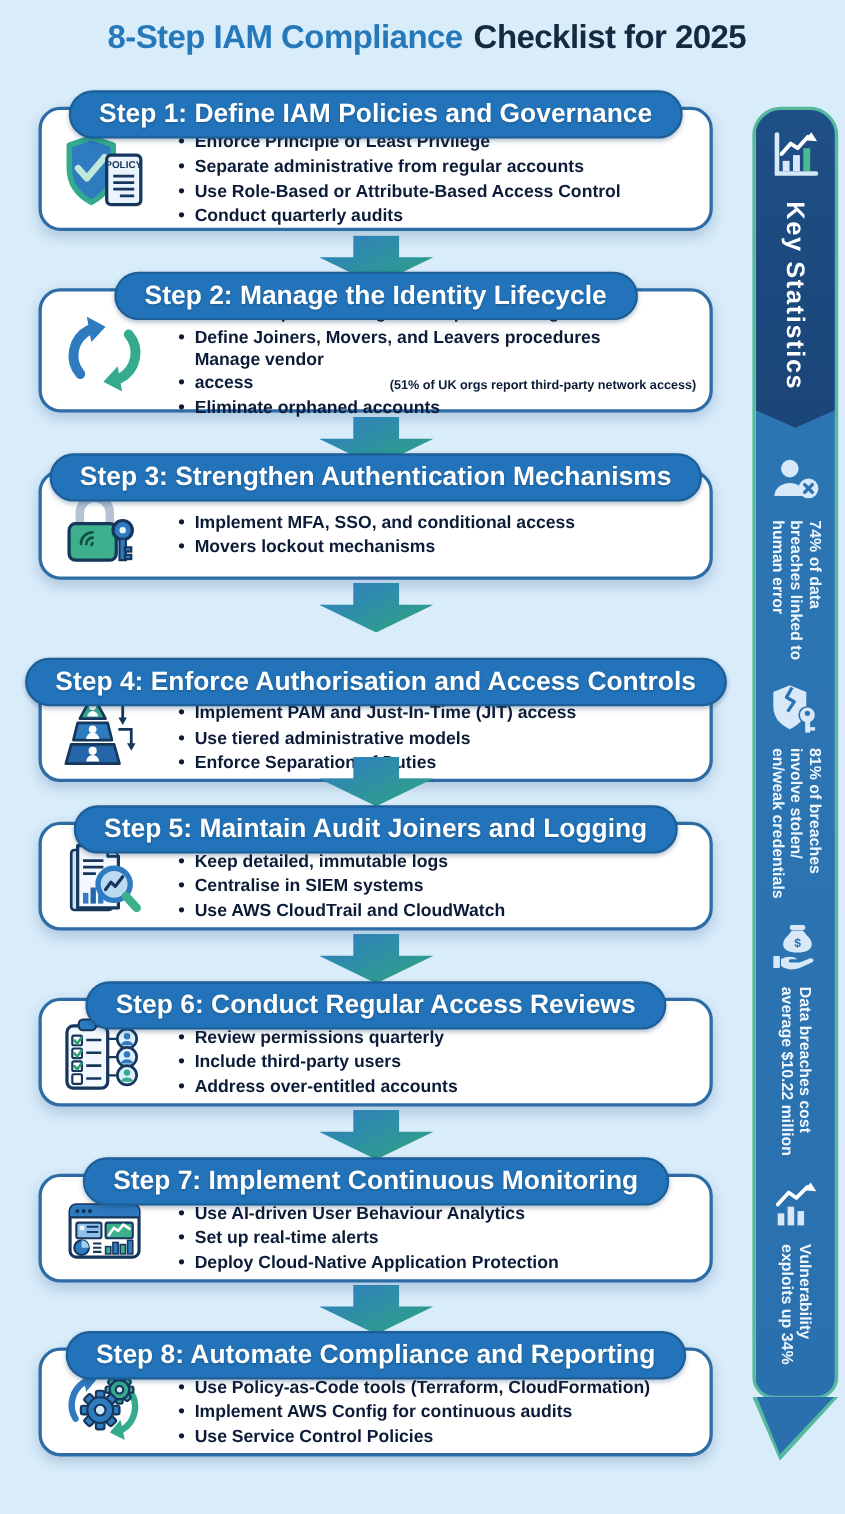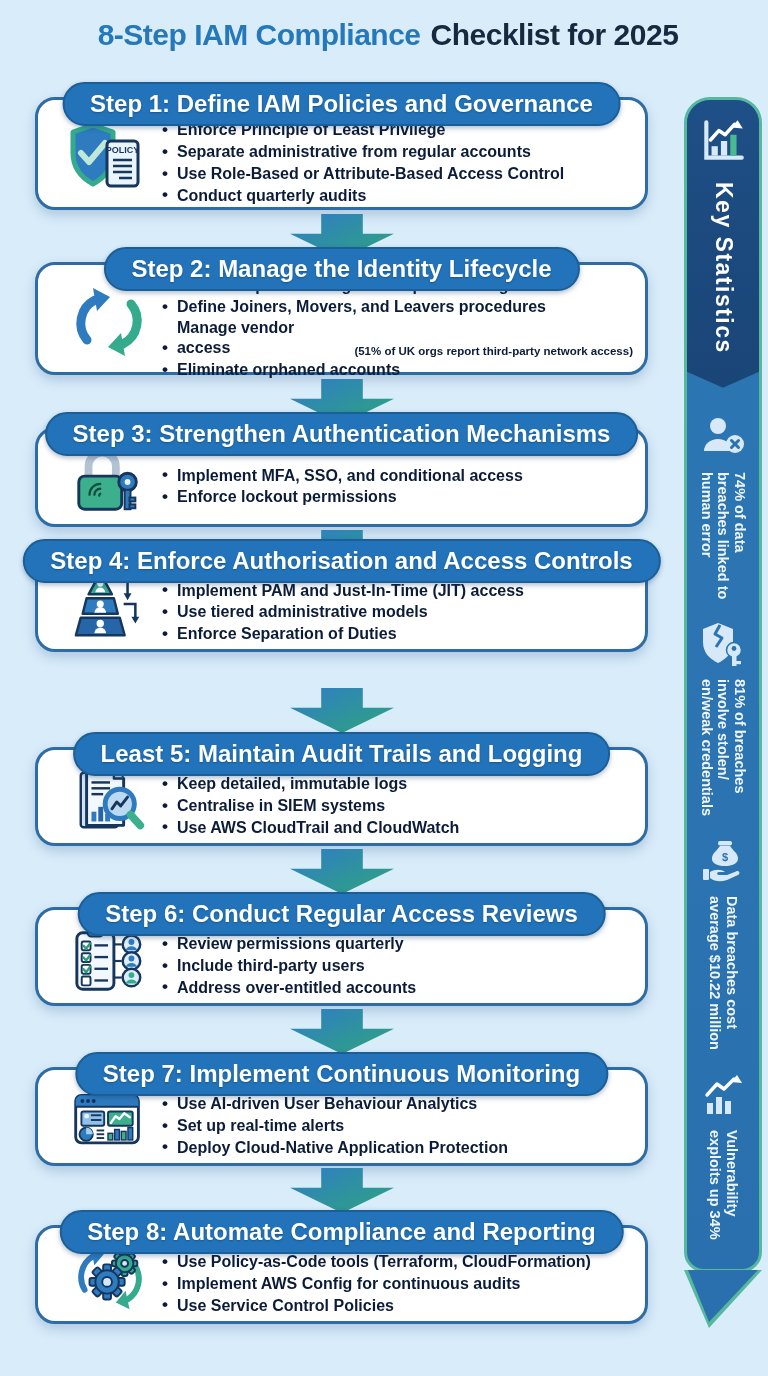--- a/index.html
+++ b/index.html
@@ -23,21 +23,21 @@
   }
   .pill{
     position:absolute;top:-18px;left:50%;transform:translateX(-50%);
     background:#2273b9;border:2px solid #1b5e98;color:#fff;
     font-weight:700;font-size:24px;line-height:1;
     padding:8px 26px;border-radius:26px;white-space:nowrap;
     box-shadow:0 2px 5px rgba(20,60,100,.35);
     text-shadow:0 1px 2px rgba(0,0,0,.25);
   }
   .card-body{display:flex;align-items:center;height:100%;padding:12px 12px 6px 16px;box-sizing:border-box}
-  .icon-wrap{flex:0 0 96px;display:flex;justify-content:flex-end;align-items:center}
+  .icon-wrap{flex:0 0 96px;display:flex;justify-content:flex-start;align-items:center}
   ul.bullets{list-style:none;margin:12px 0 0 12px;padding:0;
     font-size:16px;font-weight:700;color:#0c1c38;line-height:1.28}
   ul.bullets li{display:flex;align-items:flex-end}
   .dot::before{content:"•";margin-right:9px;font-size:17px}
   .note{font-size:11.5px;font-weight:600;margin-left:6px;white-space:nowrap}
   .note:empty{display:none}
 
   
   .flow-arrow{
     position:absolute;left:290px;width:104px;height:45px;
@@ -162,28 +162,28 @@
         <rect x="60" y="65" width="6" height="4" fill="#2e7bc0" stroke="#16365c" stroke-width="2"></rect>
       </svg>
     </div>
     <ul class="bullets">
       <li>
           <span class="dot"></span>
           <span>Implement MFA, SSO, and conditional access</span>
         </li>
       <li>
           <span class="dot"></span>
-          <span>Enforce lockout permissions</span>
+          <span>Movers lockout mechanisms</span>
         </li>
     </ul>
   </div>
 </section>
 <div class="flow-arrow" style="top:530px"></div>
 
-<section class="step" style="top:554px;height:98px">
+<section class="step" style="top:613px;height:98px">
   <div class="pill"><span>Step 4: Enforce Authorisation and Access Controls</span></div>
   <div class="card-body">
     <div class="icon-wrap">
       <svg width="80" height="78" viewBox="0 0 80 80">
         <polygon points="30,6 18,28 42,28" fill="#35ab8e" stroke="#16365c" stroke-width="2.5" stroke-linejoin="round"></polygon>
         <circle cx="30" cy="17" r="3.2" fill="#fff"></circle>
           <path d="M25 26 a5 5 0 0 1 10 0" fill="#fff"></path>
         <polygon points="16,32 44,32 48,48 12,48" fill="#2e7bc0" stroke="#16365c" stroke-width="2.5" stroke-linejoin="round"></polygon>
         <circle cx="30" cy="38" r="3.6" fill="#fff"></circle>
           <path d="M24 47 a6 6 0 0 1 12 0" fill="#fff"></path>
@@ -208,21 +208,21 @@
       <li>
           <span class="dot"></span>
           <span>Enforce Separation of Duties</span>
         </li>
     </ul>
   </div>
 </section>
 <div class="flow-arrow" style="top:688px"></div>
 
 <section class="step" style="top:747px;height:99px">
-  <div class="pill"><span>Least 5: Maintain Audit Trails and Logging</span></div>
+  <div class="pill"><span>Step 5: Maintain Audit Joiners and Logging</span></div>
   <div class="card-body">
     <div class="icon-wrap">
       <svg width="80" height="78" viewBox="0 0 80 80">
         <rect x="10" y="12" width="38" height="56" rx="3" fill="#cfe2f3" stroke="#16365c" stroke-width="2.5"></rect>
         <path d="M16 8 h28 l10 10 v48 h-38 z" fill="#f2f8fe" stroke="#16365c" stroke-width="3" stroke-linejoin="round"></path>
         <path d="M44 8 v10 h10" fill="#cfe2f3" stroke="#16365c" stroke-width="2.5" stroke-linejoin="round"></path>
         <line x1="21" y1="22" x2="40" y2="22" stroke="#16365c" stroke-width="2.5"></line>
         <line x1="21" y1="28" x2="40" y2="28" stroke="#16365c" stroke-width="2.5"></line>
         <line x1="21" y1="34" x2="33" y2="34" stroke="#16365c" stroke-width="2.5"></line>
         <rect x="21" y="52" width="5" height="10" fill="#2e7bc0"></rect>

